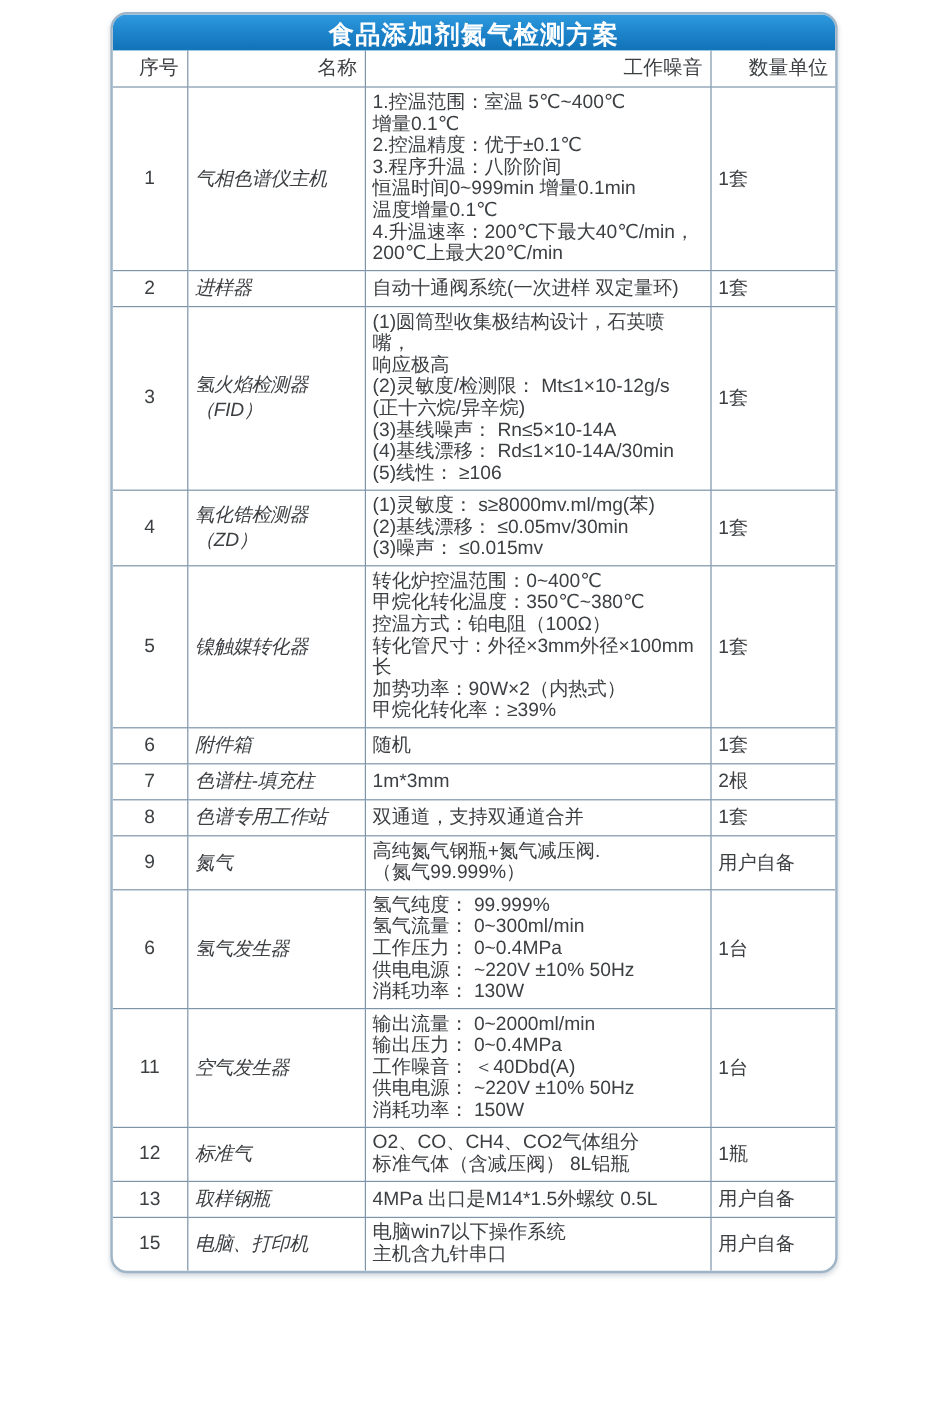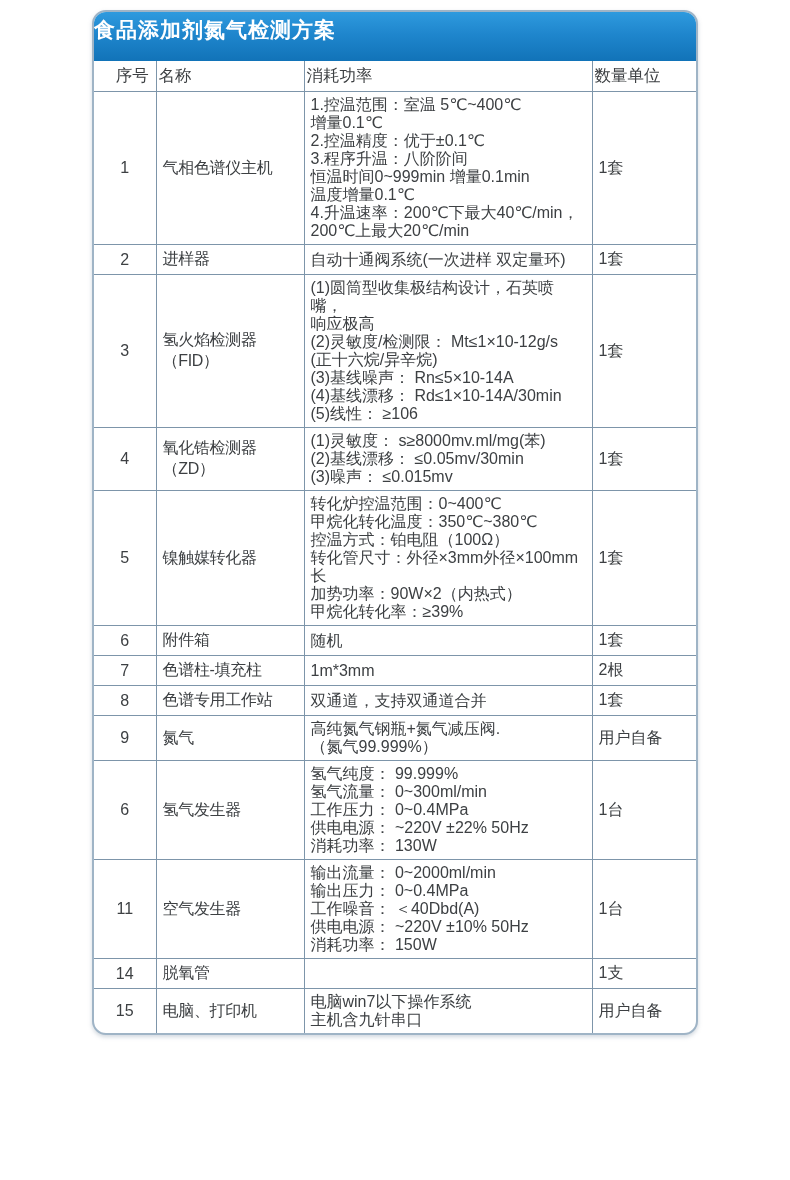--- a/index.html
+++ b/index.html
@@ -19,26 +19,26 @@
     left: 92px;
     top: 10px;
     width: 606px;
     border: 2px solid #9fb4c6;
     border-radius: 14px;
     overflow: hidden;
     background: #ffffff;
     box-shadow: 0 2px 4px rgba(120,140,160,0.35);
   }
   .title-bar {
-    height: 49px;
+    height: 30px;
     background: linear-gradient(180deg, #2e9ade 0%, #1f86cd 45%, #1173b8 100%);
     color: #ffffff;
     font-size: 21px;
     font-weight: bold;
-    text-align: left;
+    text-align: center;
     line-height: 35px;
     letter-spacing: 1px;
   }
   table.spec-table {
     width: 100%;
     border-collapse: collapse;
     table-layout: fixed;
   }
   .spec-table td, .spec-table th {
     border: 1px solid #7d95aa;
@@ -54,34 +54,35 @@
   .spec-table tr:first-child th { border-top: none; }
   .spec-table tr:last-child td  { border-bottom: none; }
 
   .col-no   { width: 62px; }
   .col-name { width: 148px; }
   .col-spec { width: 288px; }
   .col-qty  { width: 104px; }
 
   .spec-table th {
     height: 30px;
-    text-align: left;
+    text-align: right;
     padding-left: 2px;
     font-size: 16.5px;
   }
   .spec-table th.h-no { text-align: center; padding-left: 21px; }
 
   .c-no {
     text-align: center;
     font-size: 16px;
   }
   .c-name {
     padding-left: 13px;
     font-size: 15.5px;
     letter-spacing: -0.3px;
+    font-style: italic;
   }
   .c-spec {
     white-space: pre-line;
     line-height: 18px;
     padding: 4px 4px 4px 7px;
     font-size: 15.5px;
   }
   .c-qty {
     padding-left: 13px;
     font-size: 15.5px;
@@ -98,21 +99,21 @@
       <colgroup>
         <col class="col-no">
           <col class="col-name">
           <col class="col-spec">
           <col class="col-qty">
       </colgroup>
       <tbody>
         <tr>
           <th class="h-no">序号</th>
           <th>名称</th>
-          <th>消耗功率</th>
+          <th>工作噪音</th>
           <th>数量单位</th>
         </tr>
         <tr>
           <td class="c-no">1</td>
           <td class="c-name">气相色谱仪主机</td>
           <td class="c-spec">1.控温范围：室温 5℃~400℃
 增量0.1℃
 2.控温精度：优于±0.1℃
 3.程序升温：八阶阶间
 恒温时间0~999min 增量0.1min
@@ -182,39 +183,46 @@
           <td class="c-spec">高纯氮气钢瓶+氮气减压阀.
 （氮气99.999%）</td>
           <td class="c-qty">用户自备</td>
         </tr>
         <tr>
           <td class="c-no">6</td>
           <td class="c-name">氢气发生器</td>
           <td class="c-spec">氢气纯度： 99.999%
 氢气流量： 0~300ml/min
 工作压力： 0~0.4MPa
-供电电源： ~220V ±22% 50Hz
+供电电源： ~220V ±10% 50Hz
 消耗功率： 130W</td>
           <td class="c-qty">1台</td>
         </tr>
         <tr>
           <td class="c-no">11</td>
           <td class="c-name">空气发生器</td>
           <td class="c-spec">输出流量： 0~2000ml/min
 输出压力： 0~0.4MPa
 工作噪音： ＜40Dbd(A)
 供电电源： ~220V ±10% 50Hz
 消耗功率： 150W</td>
           <td class="c-qty">1台</td>
         </tr>
-        <tr class="row-plain">
-          <td class="c-no">14</td>
-          <td class="c-name">脱氧管</td>
-          <td class="c-spec"></td>
-          <td class="c-qty">1支</td>
+        <tr>
+          <td class="c-no">12</td>
+          <td class="c-name">标准气</td>
+          <td class="c-spec">O2、CO、CH4、CO2气体组分
+标准气体（含减压阀） 8L铝瓶</td>
+          <td class="c-qty">1瓶</td>
+        </tr>
+        <tr class="row-plain">
+          <td class="c-no">13</td>
+          <td class="c-name">取样钢瓶</td>
+          <td class="c-spec">4MPa 出口是M14*1.5外螺纹 0.5L</td>
+          <td class="c-qty">用户自备</td>
         </tr>
         <tr>
           <td class="c-no">15</td>
           <td class="c-name">电脑、打印机</td>
           <td class="c-spec">电脑win7以下操作系统
 主机含九针串口</td>
           <td class="c-qty">用户自备</td>
         </tr>
       </tbody>
     </table>

